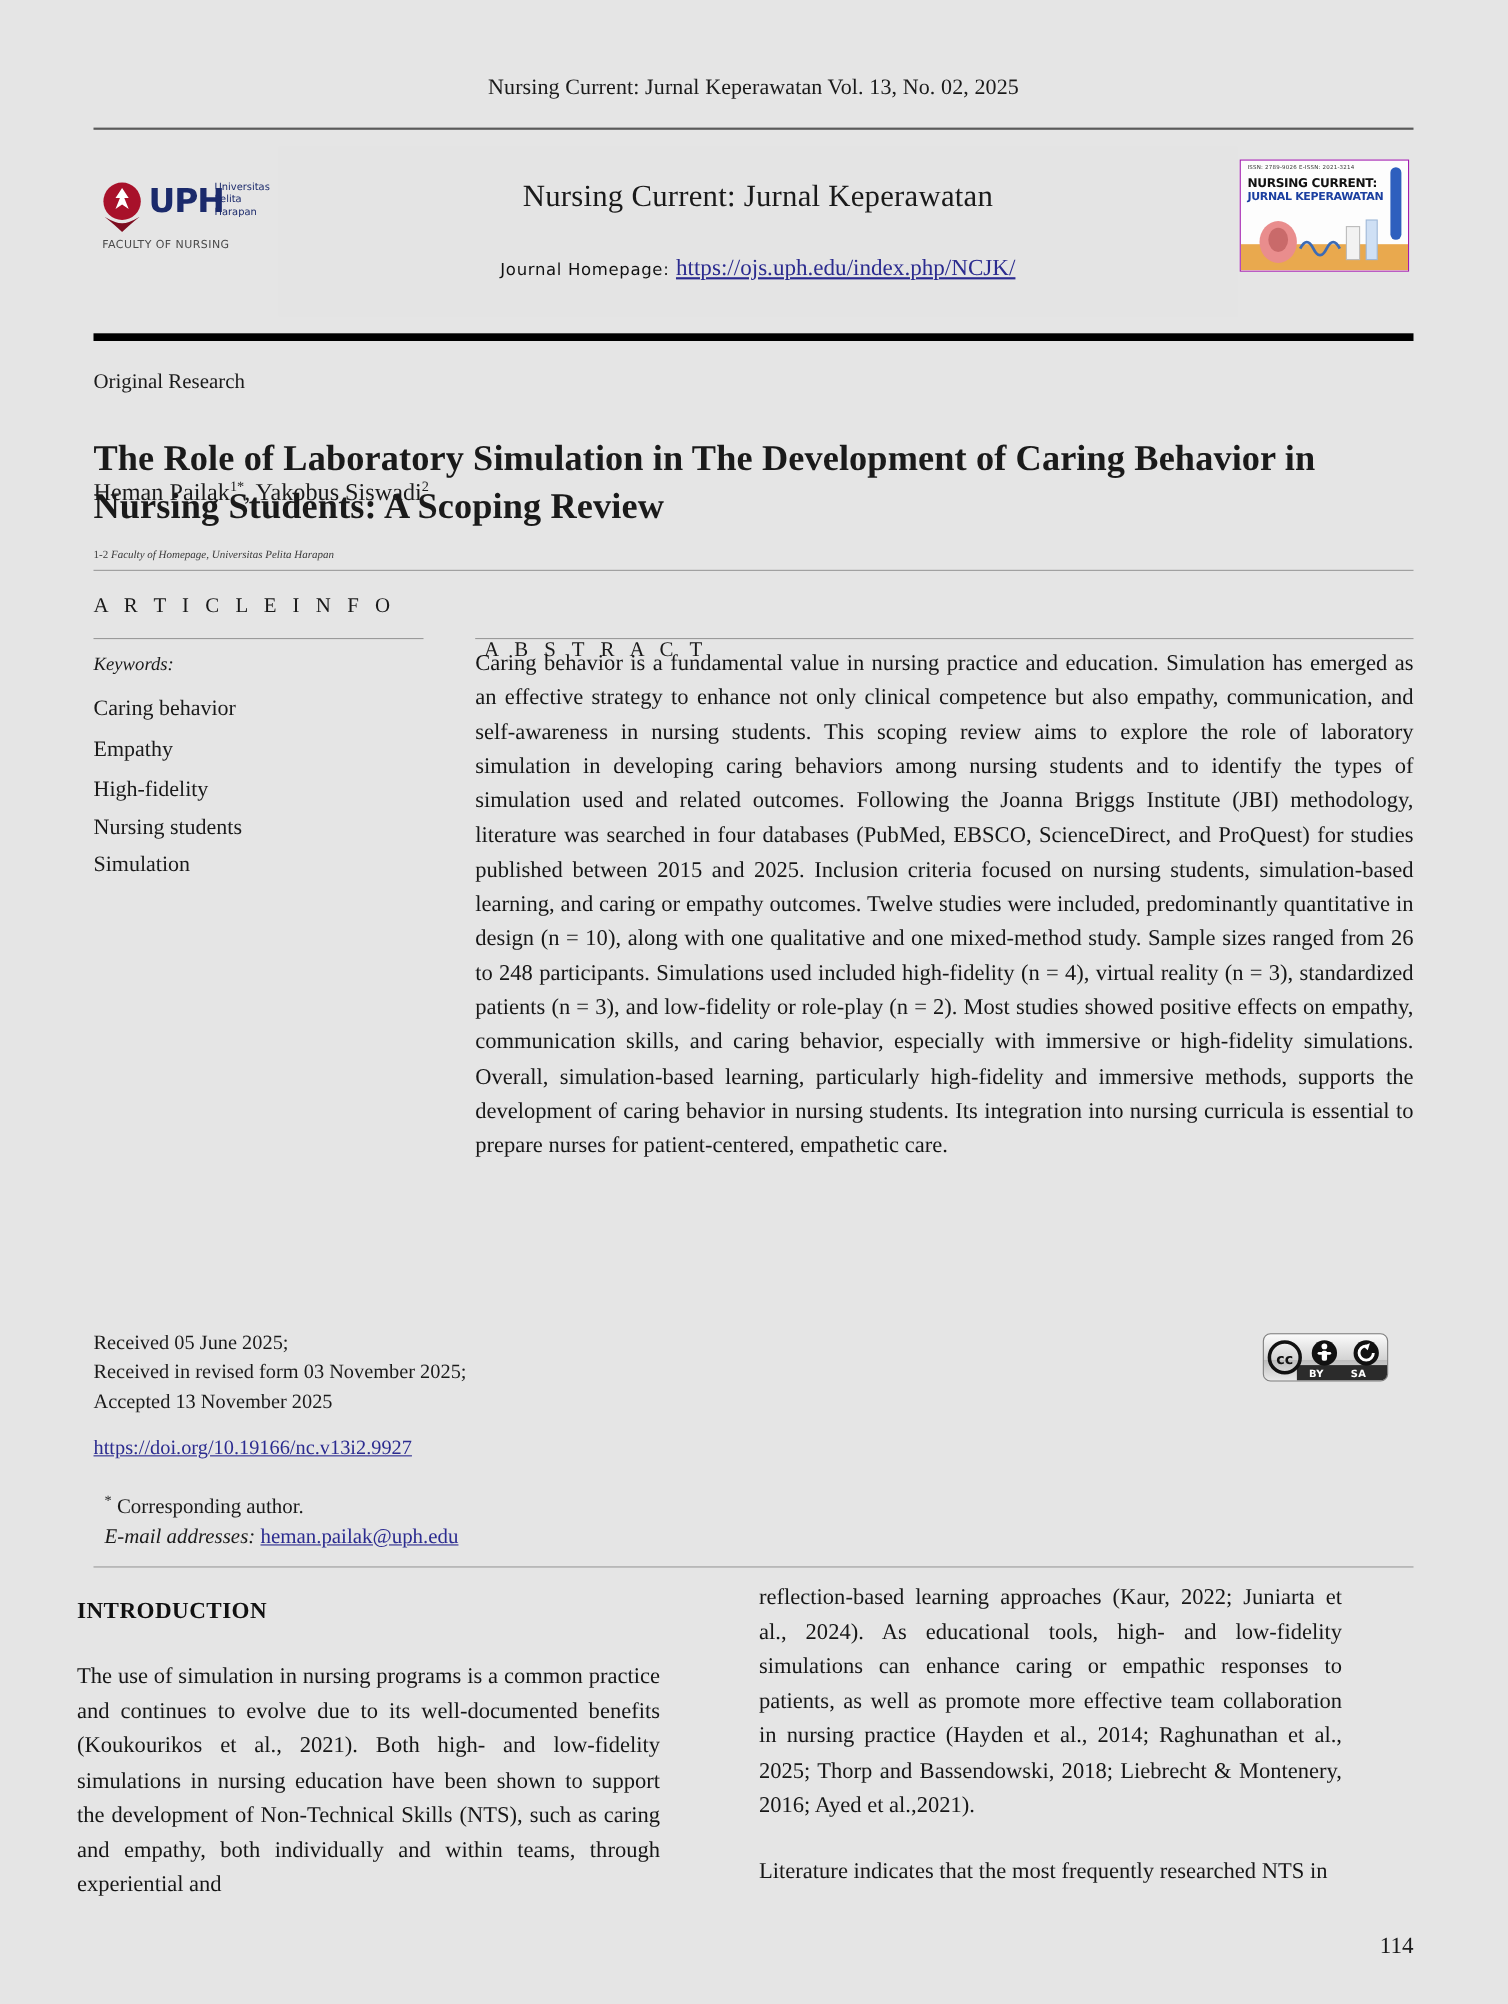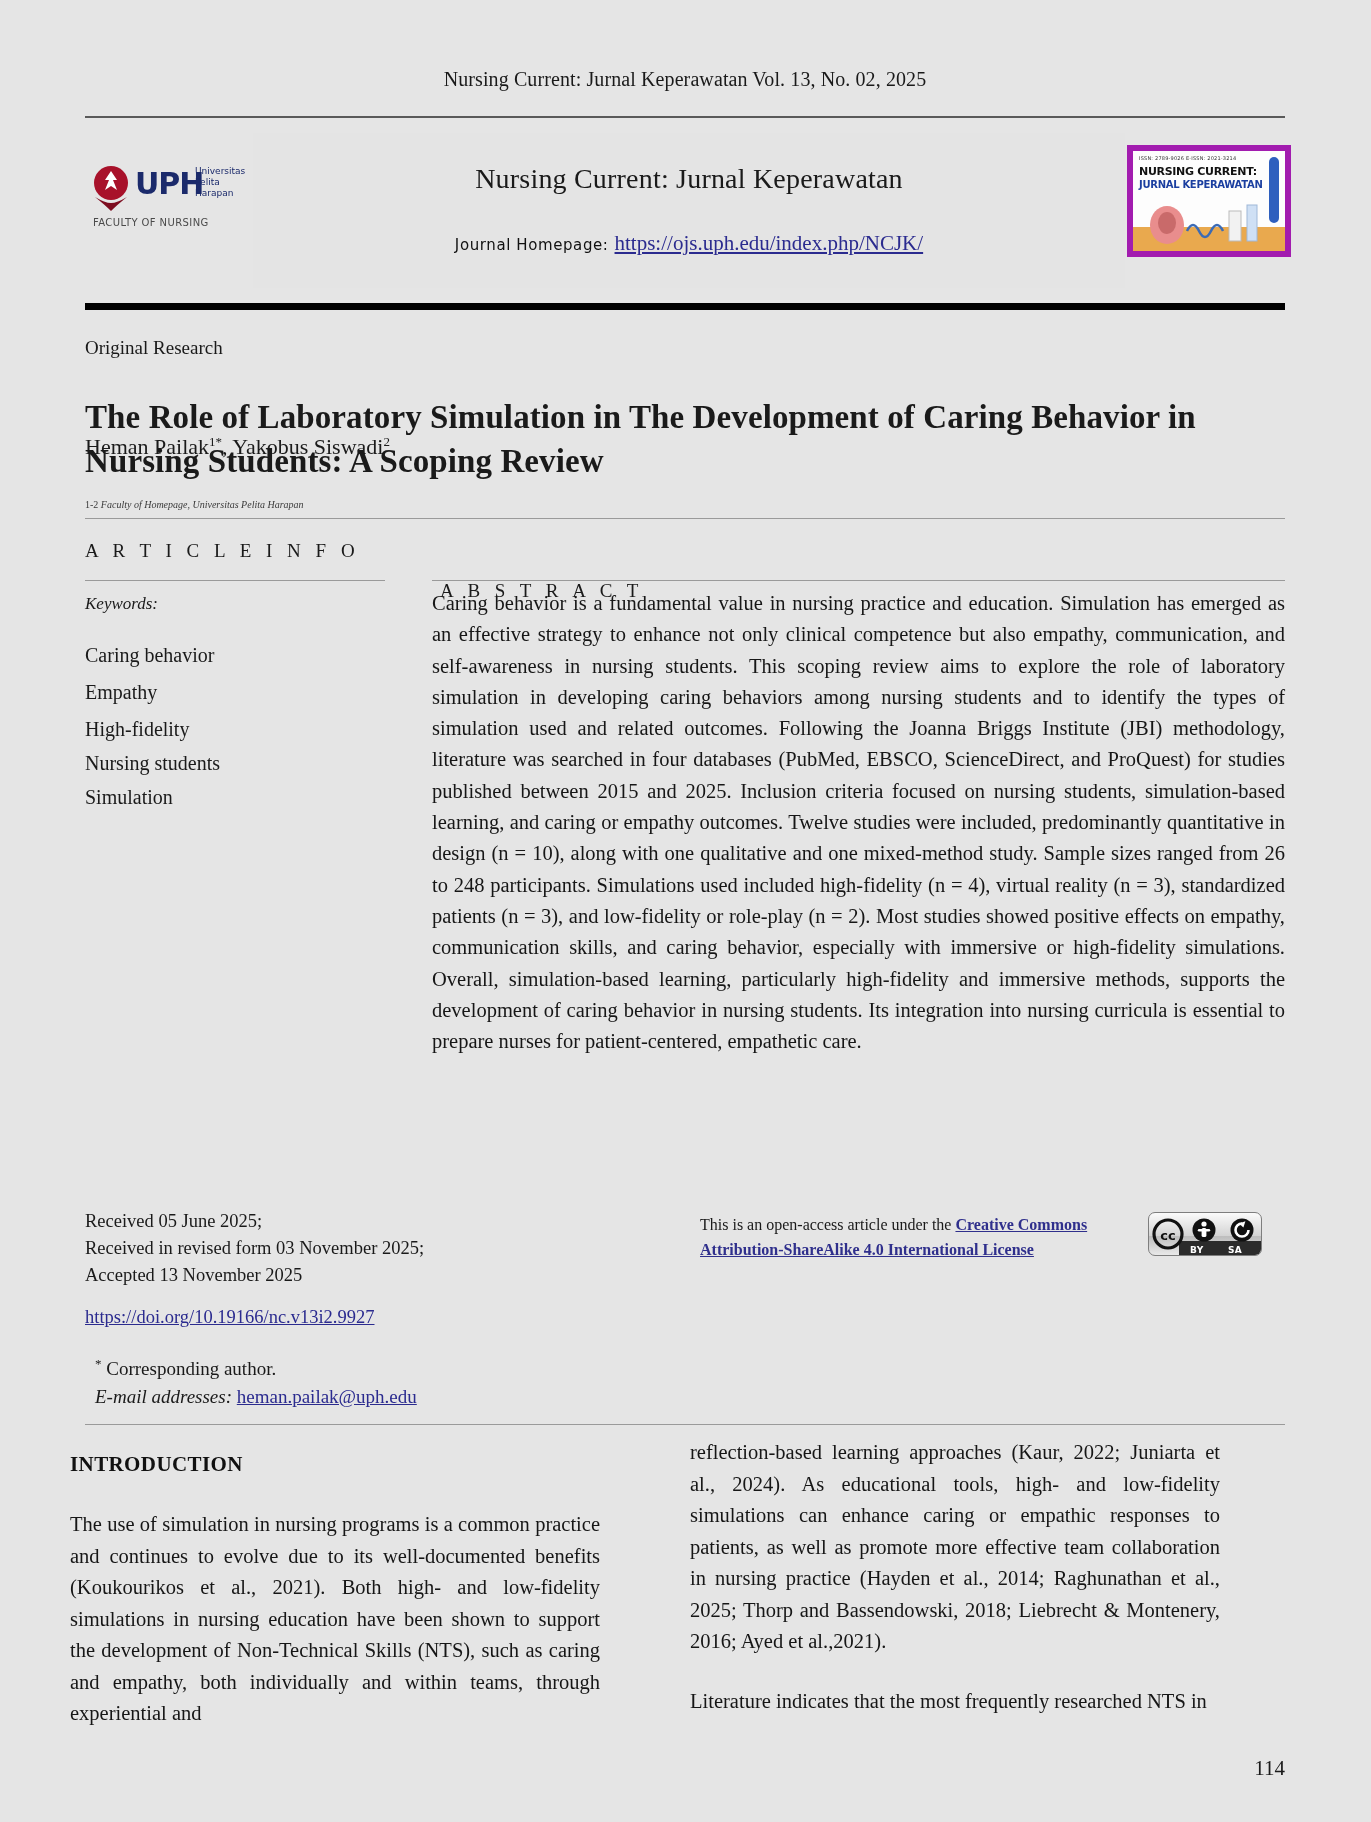--- a/index.html
+++ b/index.html
@@ -135,21 +135,21 @@
   }
 
   
   .cover-thumb {
     position: absolute;
     left: 1042px;
     top: 12px;
     width: 152px;
     height: 100px;
     background: #fdfdfd;
-    border: 6px solid #a21caf;
+    border: 1px solid #a21caf;
     overflow: hidden;
   }
   .cover-issn {
     position: absolute;
     left: 6px; top: 4px;
     font-family: "DejaVu Sans", sans-serif;
     font-size: 5px;
     color: #333;
     letter-spacing: 0.2px;
   }
@@ -262,21 +262,20 @@
     color: #1a1a1a;
   }
   .kw-list {
     position: absolute;
     left: 85px;
     top: 626px;
     width: 280px;
     font-size: 20px;
     line-height: 37px;
     color: #1a1a1a;
-    margin-top: 11px;
   }
   .kw-list div { margin-bottom: 0px; }
   .kw-list .kw-wrap { line-height: 31px; }
 
   
   .abs-head {
     position: absolute;
     left: 440px;
     top: 540px;
     font-size: 19px;
@@ -513,24 +512,20 @@
     <div>
       <span class="sup-star">*</span>
       <span>Corresponding author.</span>
     </div>
     <div>
       <span class="email-label">E-mail addresses:</span>
       <a class="email-link" href="#">heman.pailak@uph.edu</a>
     </div>
   </div>
 
-  <div class="license-text">
-    <span>This is an open-access article under the </span><a class="license-link" href="#">Creative Commons</a><br>
-    <a class="license-link" href="#">Attribution-ShareAlike 4.0 International License</a>
-  </div>
 
   <div class="cc-badge">
     <div class="cc-lower"></div>
     <svg viewBox="0 0 112 42" width="112" height="42" style="position:absolute;left:0;top:0">
       <circle cx="19" cy="21" r="14" fill="none" stroke="#111" stroke-width="3.2"></circle>
       <text x="19" y="27" text-anchor="middle" font-family="DejaVu Sans, sans-serif" font-size="13" font-weight="bold" fill="#111">cc</text>
       <circle cx="55" cy="17" r="11.5" fill="#111"></circle>
       <circle cx="55" cy="11" r="2.6" fill="#fff"></circle>
       <rect x="52.6" y="15" width="4.8" height="9" rx="1.6" fill="#fff"></rect>
       <rect x="48.8" y="16" width="12.4" height="2.6" rx="1.3" fill="#fff"></rect>

